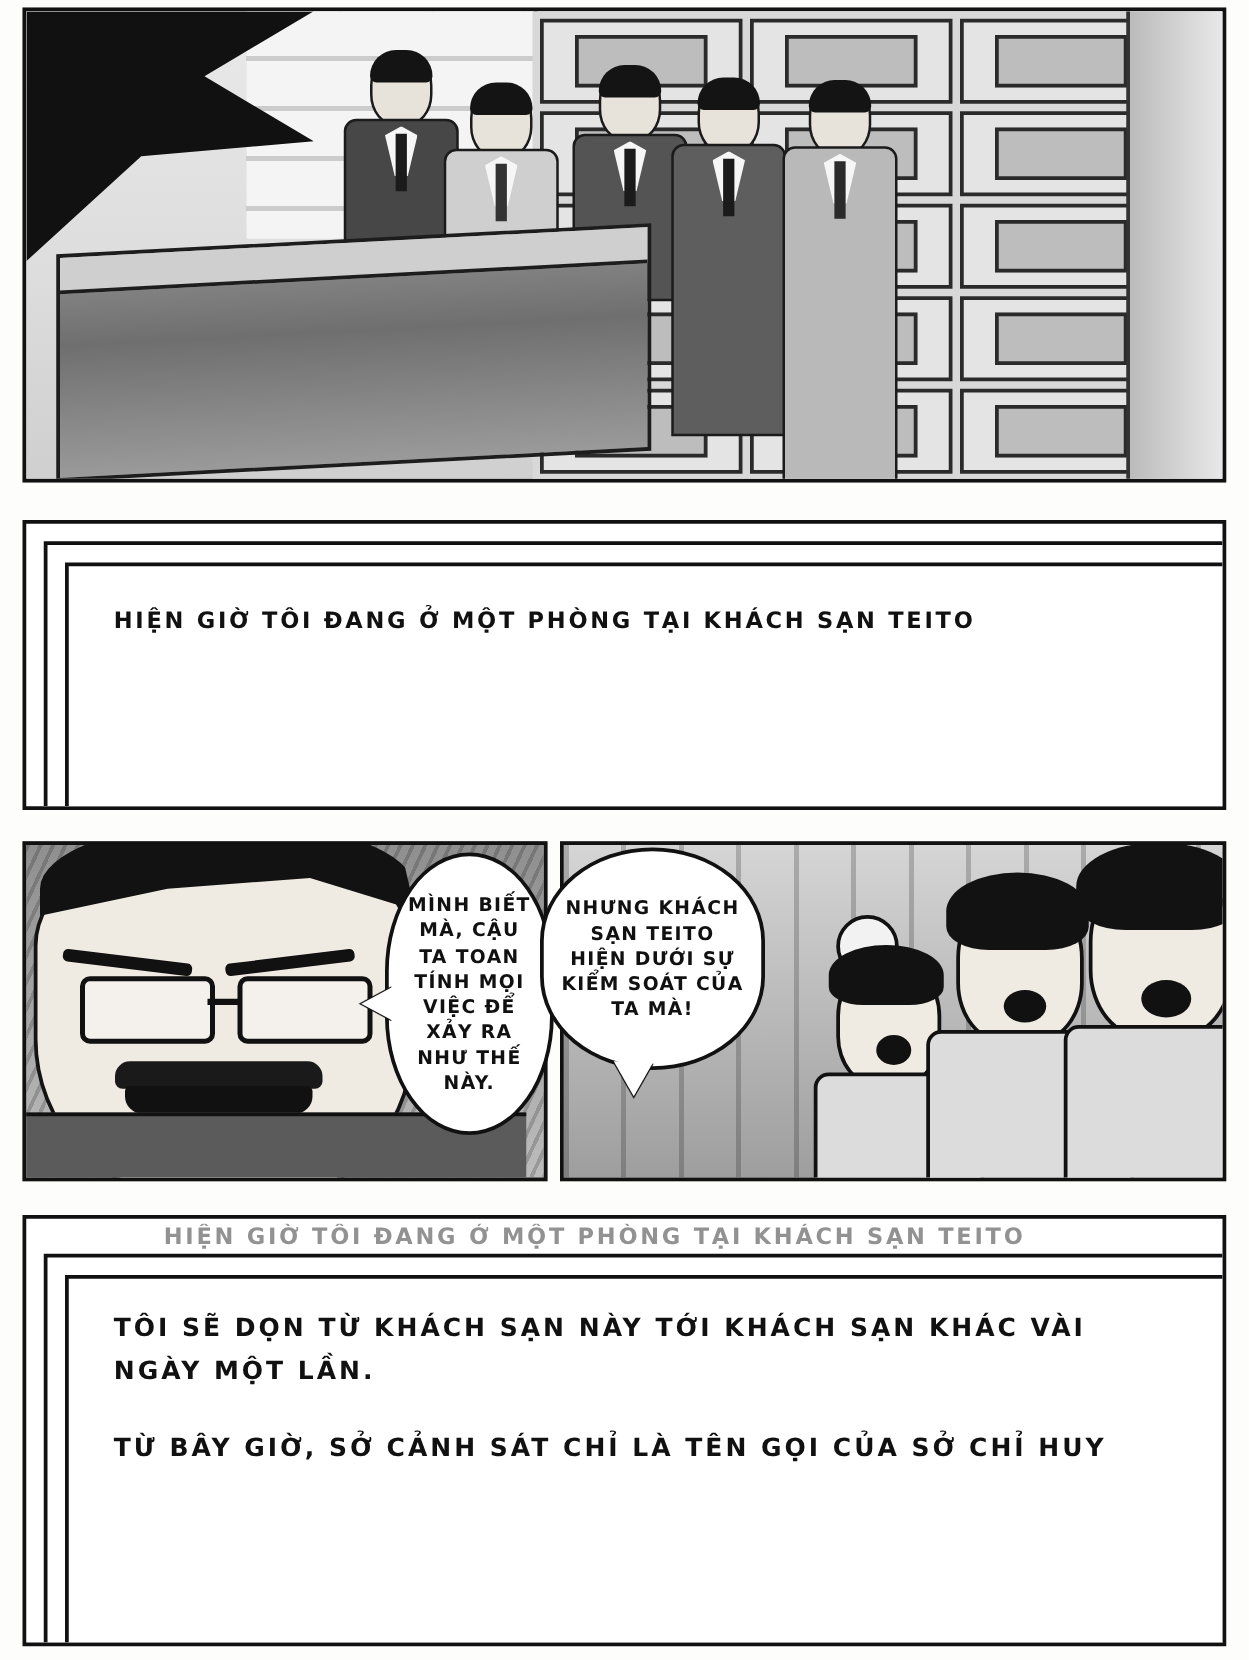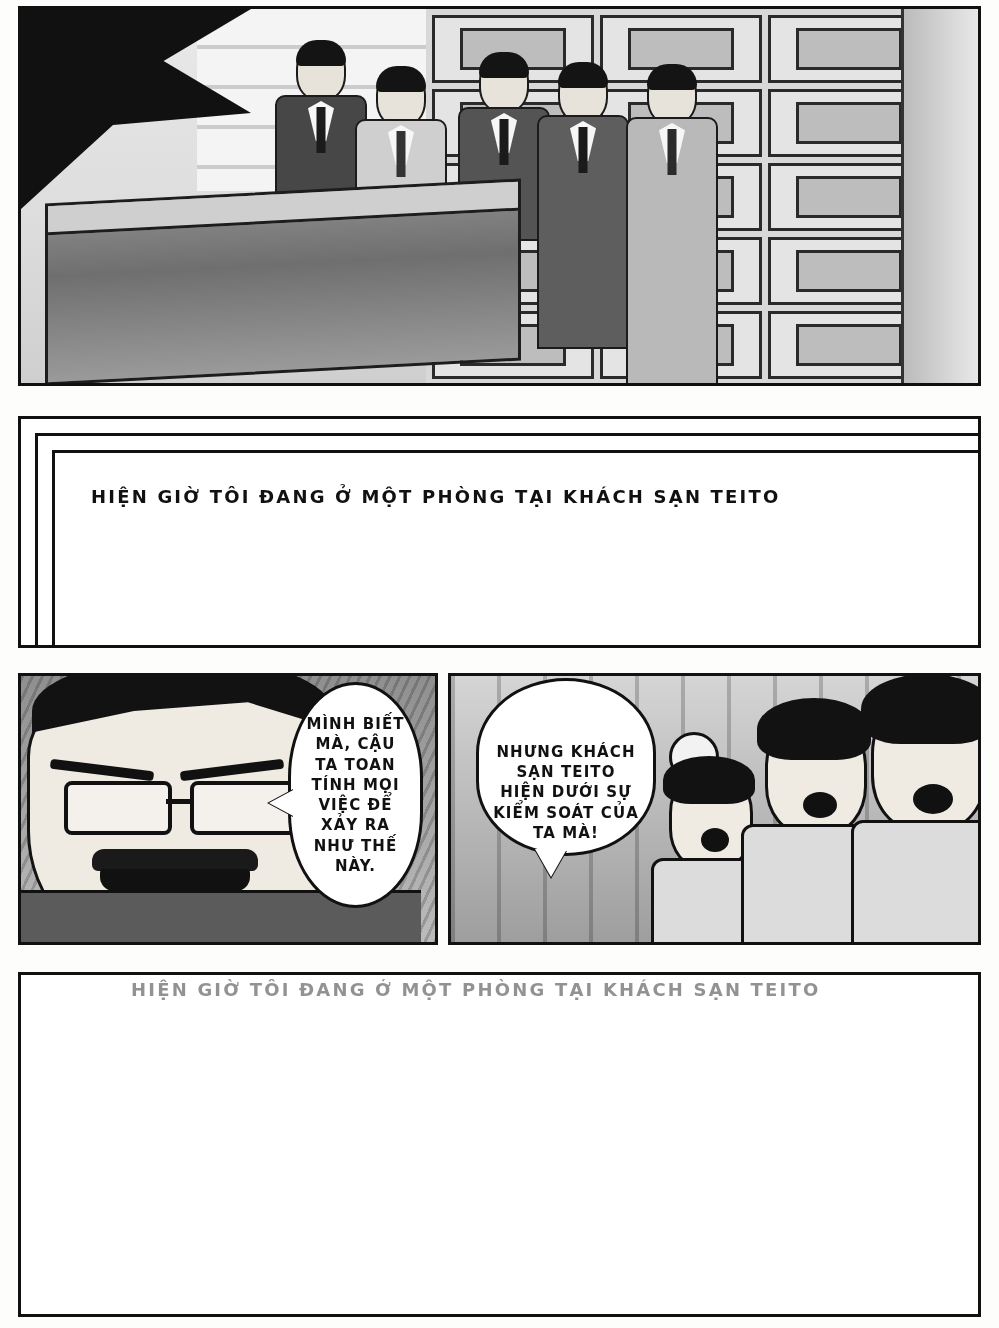--- a/index.html
+++ b/index.html
@@ -256,29 +256,29 @@
     color: #111;
     text-transform: uppercase;
     font-weight: 600;
     white-space: pre-line;
   }
   .bubble .tail {
     position: absolute;
     width: 0; height: 0;
   }
 
-  #bubble1 { left: 288px; top: 682px; width: 135px; height: 226px; }
+  #bubble1 { left: 308px; top: 682px; width: 135px; height: 226px; }
   #bubble1 .tail {
     left: -22px; top: 104px;
     border-top: 14px solid transparent;
     border-bottom: 14px solid transparent;
     border-right: 26px solid #fff;
     filter: drop-shadow(-2px 0 0 #111);
   }
-  #bubble2 { left: 476px; top: 678px; width: 180px; height: 178px; align-items: flex-end; }
+  #bubble2 { left: 432px; top: 678px; width: 180px; height: 178px; }
   #bubble2 .tail {
     left: 56px; bottom: -24px;
     border-left: 16px solid transparent;
     border-right: 16px solid transparent;
     border-top: 28px solid #fff;
     filter: drop-shadow(0 2px 0 #111);
   }
 
   
   #panel5 {
@@ -452,16 +452,24 @@
     </div>
   </div>
 
   <div class="bubble" id="bubble2">
     <span class="tail"></span>
     <span class="btxt">NHƯNG KHÁCH SẠN TEITO HIỆN DƯỚI SỰ KIỂM SOÁT CỦA TA MÀ!</span>
   </div>
 
   <div class="panel" id="panel5">
     <div class="ghost-line">HIỆN GIỜ TÔI ĐANG Ở MỘT PHÒNG TẠI KHÁCH SẠN TEITO</div>
+    <div class="inner-frame" style="top:28px;">
+      <div class="inner-frame2">
+        <div class="body-text" style="top:22px;">
+          <p>TÔI SẼ DỌN TỪ KHÁCH SẠN NÀY TỚI KHÁCH SẠN KHÁC VÀI NGÀY MỘT LẦN.</p>
+          <p>TỪ BÂY GIỜ, SỞ CẢNH SÁT CHỈ LÀ TÊN GỌI CỦA SỞ CHỈ HUY</p>
+        </div>
+      </div>
+    </div>
   </div>
 
 
 </div>
 
 </body></html>

